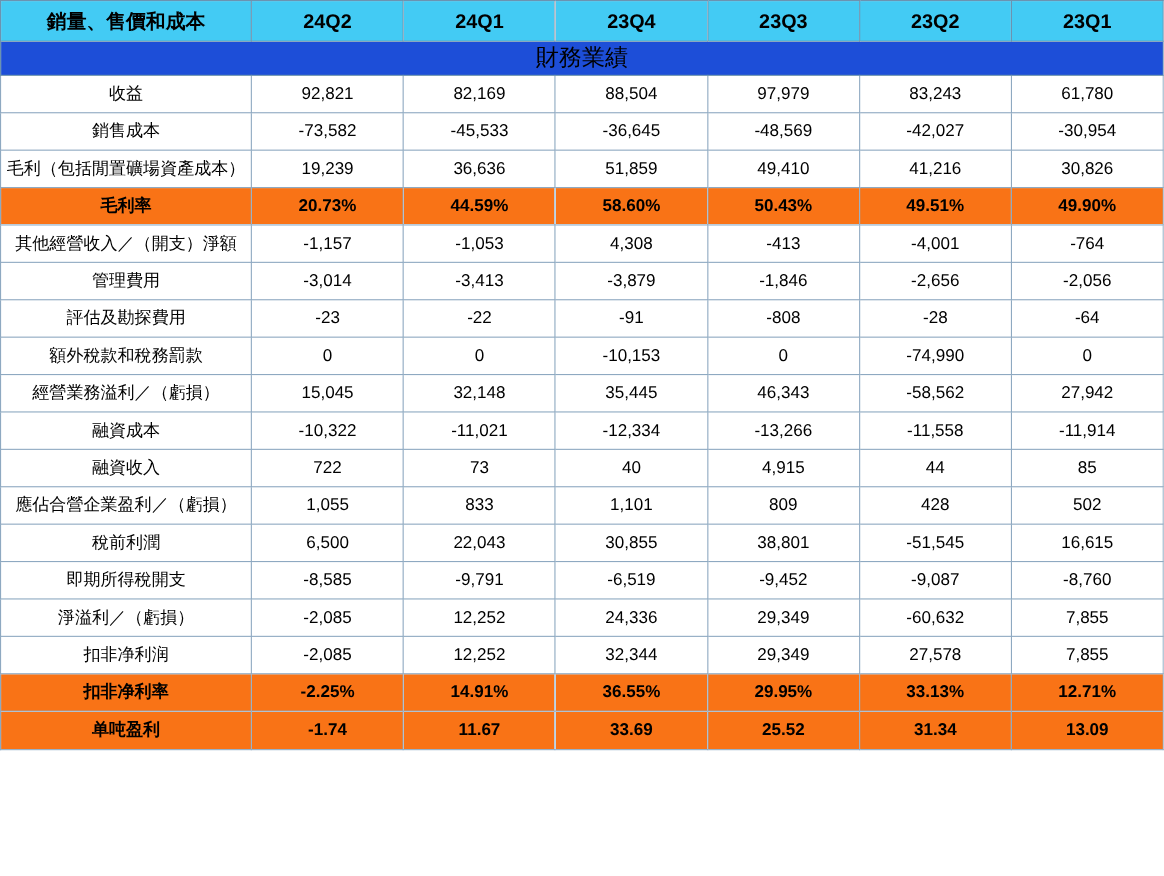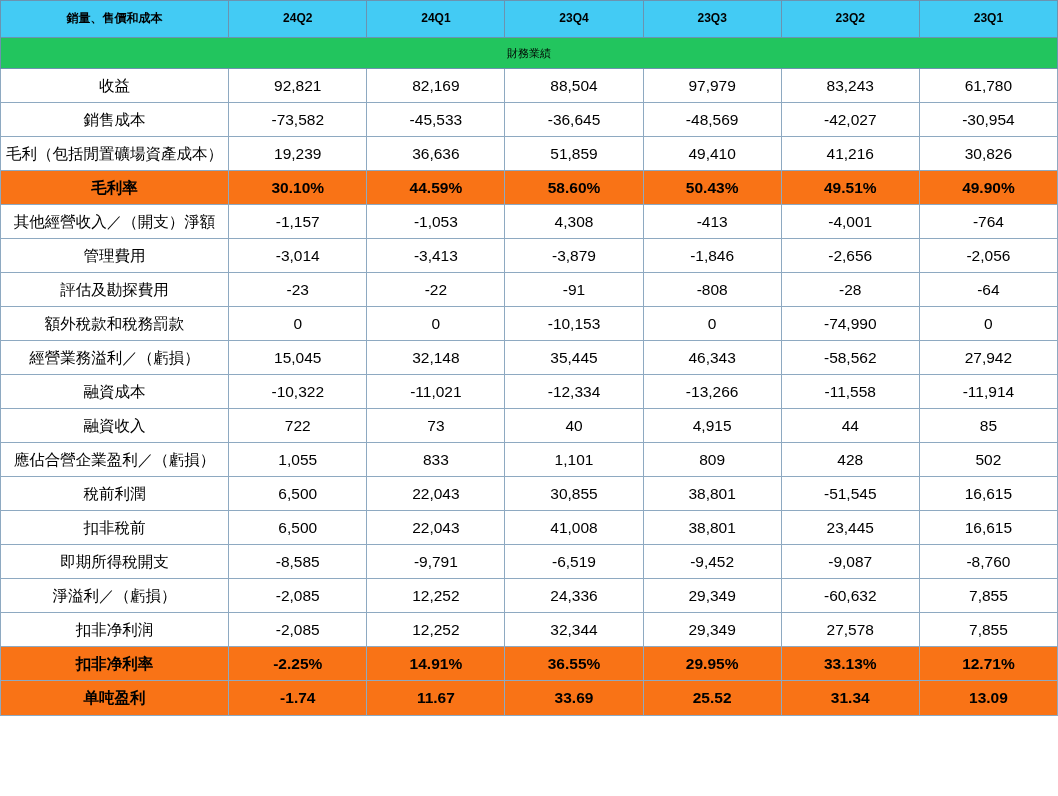--- a/index.html
+++ b/index.html
@@ -32,29 +32,29 @@
     padding: 0 4px;
     height: 33px;
     line-height: 1.15;
     white-space: nowrap;
     overflow: hidden;
   }
   
   tr.hdr th {
     background: #43cbf4;
     font-weight: bold;
-    font-size: 12px;
+    font-size: 18px;
     height: 36px;
     border: 1px solid #6b93b0;
   }
   
   tr.band td {
-    background: #22c55e;
+    background: #1d4ed8;
     font-weight: normal;
-    font-size: 11px;
+    font-size: 21px;
     height: 30px;
     border: 1px solid #6b93b0;
   }
   tr.hl td {
     background: #f97316;
     font-weight: bold;
   }
   td.lbl, th.lbl {
     text-align: center;
   }
@@ -117,21 +117,21 @@
         <td class="lbl">毛利（包括閒置礦場資產成本）</td>
         <td class="num">19,239</td>
         <td class="num">36,636</td>
         <td class="num">51,859</td>
         <td class="num">49,410</td>
         <td class="num">41,216</td>
         <td class="num">30,826</td>
       </tr>
       <tr class="hl">
         <td class="lbl">毛利率</td>
-        <td class="num">30.10%</td>
+        <td class="num">20.73%</td>
         <td class="num">44.59%</td>
         <td class="num">58.60%</td>
         <td class="num">50.43%</td>
         <td class="num">49.51%</td>
         <td class="num">49.90%</td>
       </tr>
       <tr>
         <td class="lbl">其他經營收入／（開支）淨額</td>
         <td class="num">-1,157</td>
         <td class="num">-1,053</td>
@@ -203,29 +203,20 @@
         <td class="num">428</td>
         <td class="num">502</td>
       </tr>
       <tr>
         <td class="lbl">稅前利潤</td>
         <td class="num">6,500</td>
         <td class="num">22,043</td>
         <td class="num">30,855</td>
         <td class="num">38,801</td>
         <td class="num">-51,545</td>
-        <td class="num">16,615</td>
-      </tr>
-      <tr>
-        <td class="lbl">扣非稅前</td>
-        <td class="num">6,500</td>
-        <td class="num">22,043</td>
-        <td class="num">41,008</td>
-        <td class="num">38,801</td>
-        <td class="num">23,445</td>
         <td class="num">16,615</td>
       </tr>
       <tr>
         <td class="lbl">即期所得稅開支</td>
         <td class="num">-8,585</td>
         <td class="num">-9,791</td>
         <td class="num">-6,519</td>
         <td class="num">-9,452</td>
         <td class="num">-9,087</td>
         <td class="num">-8,760</td>

